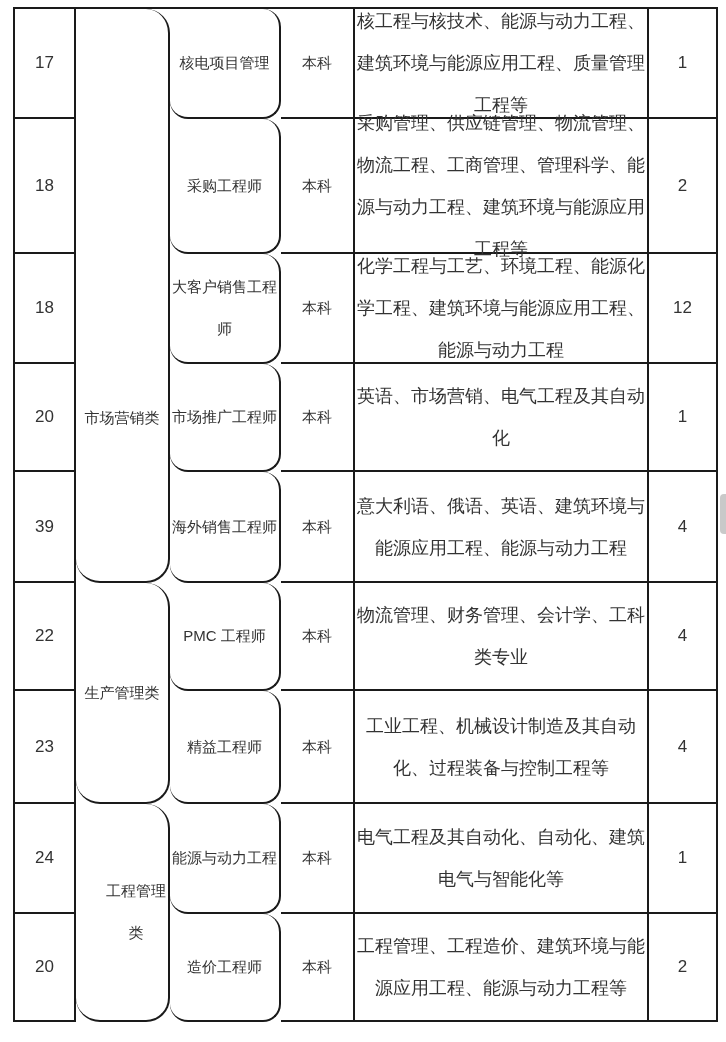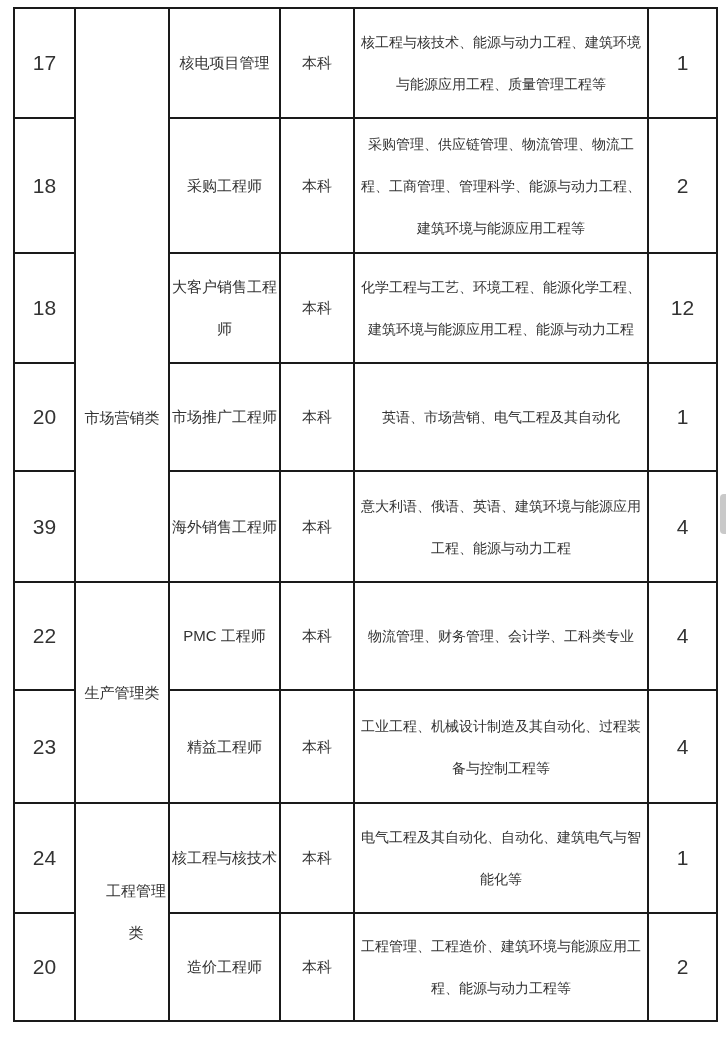--- a/index.html
+++ b/index.html
@@ -27,28 +27,28 @@
     display:flex;
     align-items:center;
     justify-content:center;
     text-align:center;
     font-size:15px;
     line-height:42px;
   }
   .c1{grid-column:1}.c3{grid-column:3}.c4{grid-column:4}.c5{grid-column:5}.c6{grid-column:6}
   .r1{grid-row:1}.r2{grid-row:2}.r3{grid-row:3}.r4{grid-row:4}.r5{grid-row:5}
   .r6{grid-row:6}.r7{grid-row:7}.r8{grid-row:8}.r9{grid-row:9}
-  .cat{grid-column:2;}
+  .cat{grid-column:2;border-radius:24px;}
   .cat1{grid-row:1/6;align-items:flex-start;}
   .cat1 span{display:block;margin-top:388px;line-height:42px;}
   .cat2{grid-row:6/8;}
   .cat3{grid-row:8/10;padding-left:28px;}
-  .num{font-size:21px;}
-  .pos{padding:12px 2px;}
-  .majors{font-size:14px;padding:0 1px;}
+  .num{font-size:17px;}
+  .pos{padding:12px 2px;border-radius:18px;}
+  .majors{font-size:18px;padding:0 1px;}
   .scrollbar-thumb{
     position:absolute;
     right:0;top:494px;
     width:6px;height:40px;
     background:#c9c9c9;
     border-radius:4px 0 0 4px;
   }
 </style>
 </head>
 <body>
@@ -101,21 +101,21 @@
   <div class="cell c5 r6 majors">物流管理、财务管理、会计学、工科类专业</div>
   <div class="cell c6 r6 num">4</div>
 
   <div class="cell c1 r7 num">23</div>
   <div class="cell c3 r7 pos">精益工程师</div>
   <div class="cell c4 r7">本科</div>
   <div class="cell c5 r7 majors">工业工程、机械设计制造及其自动化、过程装备与控制工程等</div>
   <div class="cell c6 r7 num">4</div>
 
   <div class="cell c1 r8 num">24</div>
-  <div class="cell c3 r8 pos">核工程与核技术</div>
+  <div class="cell c3 r8 pos">能源与动力工程</div>
   <div class="cell c4 r8">本科</div>
   <div class="cell c5 r8 majors">电气工程及其自动化、自动化、建筑电气与智能化等</div>
   <div class="cell c6 r8 num">1</div>
 
   <div class="cell c1 r9 num">20</div>
   <div class="cell c3 r9 pos">造价工程师</div>
   <div class="cell c4 r9">本科</div>
   <div class="cell c5 r9 majors">工程管理、工程造价、建筑环境与能源应用工程、能源与动力工程等</div>
   <div class="cell c6 r9 num">2</div>
 

